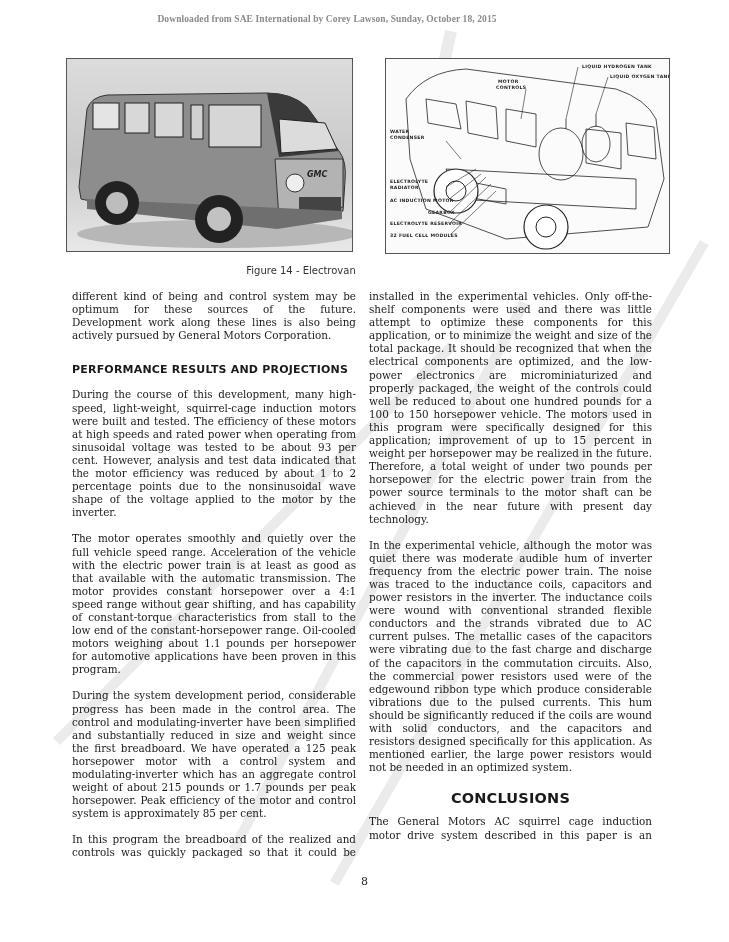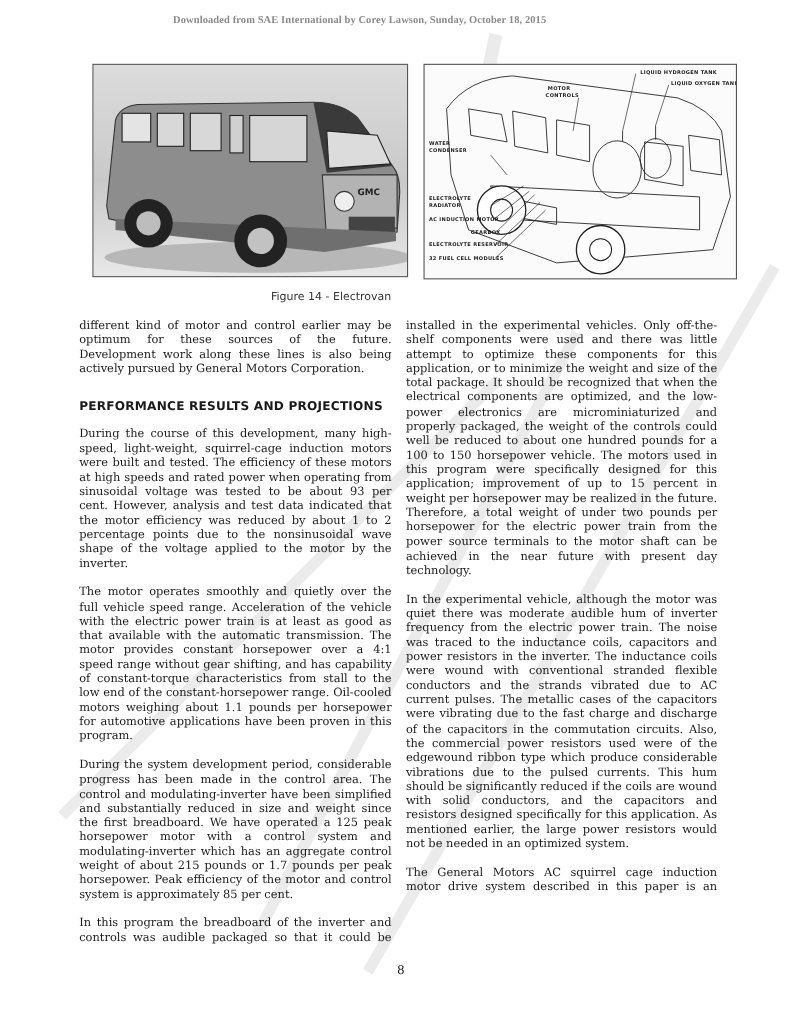--- a/index.html
+++ b/index.html
@@ -1,20 +1,20 @@
 <!DOCTYPE html>
 <html><head>
 <meta charset="utf-8">
 <style>
   html, body { margin: 0; padding: 0; background: #ffffff; }
   body { width: 729px; height: 942px; position: relative; overflow: hidden; font-family: "DejaVu Serif", "Liberation Serif", serif; color: #1a1a1a; }
   .watermark-line { position: absolute; background: #e9e9e9; transform-origin: 0 0; opacity: 0.9; }
   .download-header { position: absolute; top: 14px; left: 0; width: 654px; text-align: center; font-family: "Liberation Serif", serif; font-weight: bold; font-size: 9.5px; color: #8a8a8a; letter-spacing: 0.1px; }
   .figure { position: absolute; top: 58px; border: 1px solid #555; overflow: hidden; }
-  .fig-left { left: 84px; width: 285px; height: 192px; background: linear-gradient(180deg, #dcdcdc 0%, #c9c9c9 55%, #e8e8e8 100%); }
+  .fig-left { left: 66px; width: 285px; height: 192px; background: linear-gradient(180deg, #dcdcdc 0%, #c9c9c9 55%, #e8e8e8 100%); font-style: italic; }
   .fig-right { left: 385px; width: 283px; height: 194px; background: #fbfbfb; }
   .fig-caption { position: absolute; top: 265px; left: 0; width: 602px; text-align: center; font-family: "DejaVu Sans", sans-serif; font-size: 10px; color: #333; }
   .column { position: absolute; font-size: 10.4px; line-height: 13.1px; text-align: justify; }
   .col-left { left: 72px; width: 284px; top: 290px; }
   .col-right { left: 369px; width: 283px; top: 290px; }
   .para { margin: 0 0 13px 0; }
   .section-heading { font-family: "DejaVu Sans", sans-serif; font-weight: bold; font-size: 11px; letter-spacing: 0.2px; margin: 21px 0 12px 0; }
   .conclusions-heading { font-family: "DejaVu Sans", sans-serif; font-weight: bold; font-size: 14.5px; text-align: center; margin: 18px 0 10px 0; letter-spacing: 0.2px; }
   .page-number { position: absolute; top: 875px; left: 0; width: 729px; text-align: center; font-size: 11px; color: #222; }
   .label { position: absolute; font-family: "DejaVu Sans", sans-serif; font-size: 4.6px; font-weight: bold; letter-spacing: 0.3px; color: #222; white-space: nowrap; }
@@ -94,27 +94,28 @@
   <div class="label" style="left:4px;top:126px;">RADIATOR</div>
   <div class="label" style="left:4px;top:139px;">AC INDUCTION MOTOR</div>
   <div class="label" style="left:42px;top:151px;">GEARBOX</div>
   <div class="label" style="left:4px;top:162px;">ELECTROLYTE RESERVOIR</div>
   <div class="label" style="left:4px;top:174px;">32 FUEL CELL MODULES</div>
 </div>
 
 <div class="fig-caption">Figure 14 - Electrovan</div>
 
 <div class="column col-left">
-  <p class="para">different kind of motor and control earlier may be optimum for these sources of the future. Development work along these lines is also being actively pursued by General Motors Corporation.</p>
+  <p class="para">different kind of being and control system may be optimum for these sources of the future. Development work along these lines is also being actively pursued by General Motors Corporation.</p>
   <div class="section-heading">PERFORMANCE RESULTS AND PROJECTIONS</div>
   <p class="para">During the course of this development, many high-speed, light-weight, squirrel-cage induction motors were built and tested. The efficiency of these motors at high speeds and rated power when operating from sinusoidal voltage was tested to be about 93 per cent. However, analysis and test data indicated that the motor efficiency was reduced by about 1 to 2 percentage points due to the nonsinusoidal wave shape of the voltage applied to the motor by the inverter.</p>
   <p class="para">The motor operates smoothly and quietly over the full vehicle speed range. Acceleration of the vehicle with the electric power train is at least as good as that available with the automatic transmission. The motor provides constant horsepower over a 4:1 speed range without gear shifting, and has capability of constant-torque characteristics from stall to the low end of the constant-horsepower range. Oil-cooled motors weighing about 1.1 pounds per horsepower for automotive applications have been proven in this program.</p>
   <p class="para">During the system development period, considerable progress has been made in the control area. The control and modulating-inverter have been simplified and substantially reduced in size and weight since the first breadboard. We have operated a 125 peak horsepower motor with a control system and modulating-inverter which has an aggregate control weight of about 215 pounds or 1.7 pounds per peak horsepower. Peak efficiency of the motor and control system is approximately 85 per cent.</p>
-  <p class="para" style="text-align-last:justify;">In this program the breadboard of the inverter and controls was audible packaged so that it could be</p>
+  <p class="para" style="text-align-last:justify;">In this program the breadboard of the realized and controls was quickly packaged so that it could be</p>
 </div>
 
 <div class="column col-right">
   <p class="para">installed in the experimental vehicles. Only off-the-shelf components were used and there was little attempt to optimize these components for this application, or to minimize the weight and size of the total package. It should be recognized that when the electrical components are optimized, and the low-power electronics are microminiaturized and properly packaged, the weight of the controls could well be reduced to about one hundred pounds for a 100 to 150 horsepower vehicle. The motors used in this program were specifically designed for this application; improvement of up to 15 percent in weight per horsepower may be realized in the future. Therefore, a total weight of under two pounds per horsepower for the electric power train from the power source terminals to the motor shaft can be achieved in the near future with present day technology.</p>
   <p class="para">In the experimental vehicle, although the motor was quiet there was moderate audible hum of inverter frequency from the electric power train. The noise was traced to the inductance coils, capacitors and power resistors in the inverter. The inductance coils were wound with conventional stranded flexible conductors and the strands vibrated due to AC current pulses. The metallic cases of the capacitors were vibrating due to the fast charge and discharge of the capacitors in the commutation circuits. Also, the commercial power resistors used were of the edgewound ribbon type which produce considerable vibrations due to the pulsed currents. This hum should be significantly reduced if the coils are wound with solid conductors, and the capacitors and resistors designed specifically for this application. As mentioned earlier, the large power resistors would not be needed in an optimized system.</p>
+  <div class="conclusions-heading">CONCLUSIONS</div>
   <p class="para" style="text-align-last:justify;">The General Motors AC squirrel cage induction motor drive system described in this paper is an</p>
 </div>
 
 <div class="page-number">8</div>
 
 </body></html>

